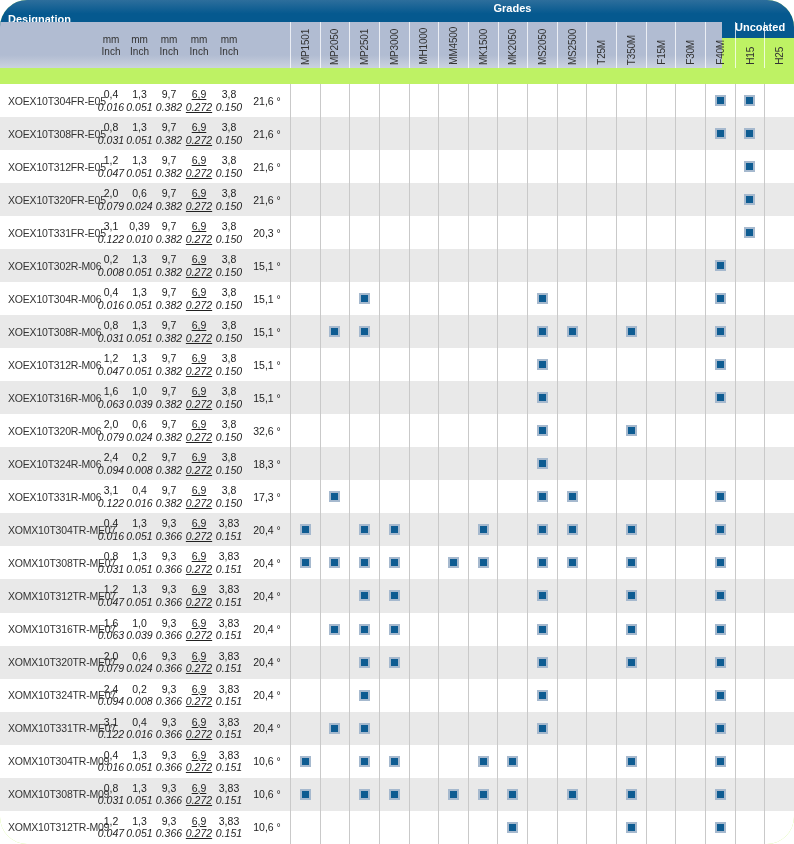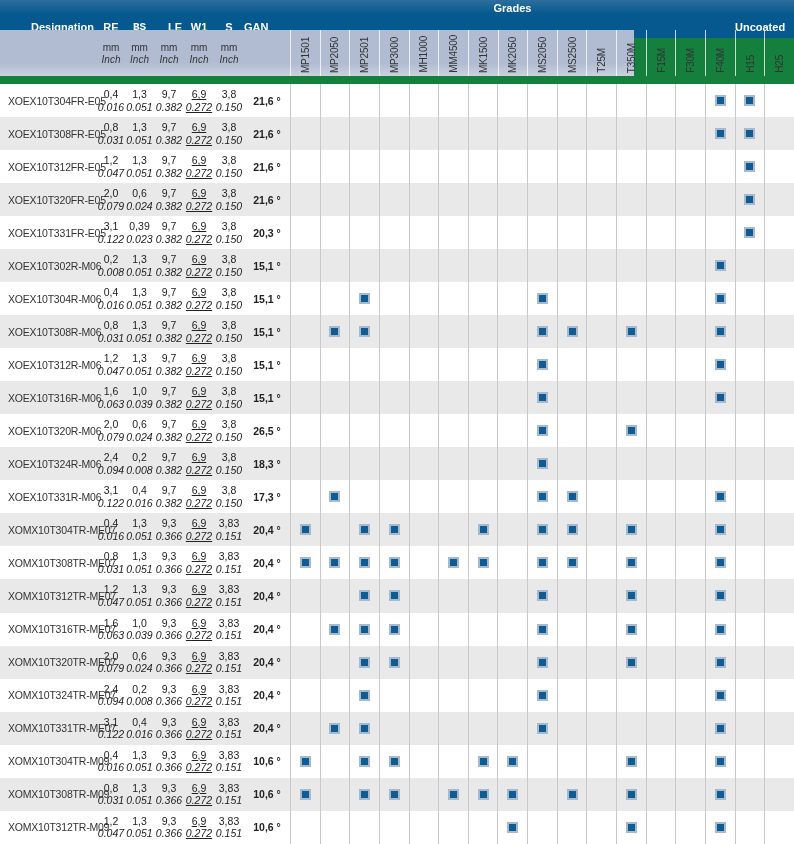--- a/index.html
+++ b/index.html
@@ -1,38 +1,38 @@
 <!DOCTYPE html>
 <html><head>
 <meta charset="utf-8">
 <style>
   html,body{margin:0;padding:0;background:#fff;}
   body{width:794px;height:844px;overflow:hidden;font-family:"Liberation Sans",sans-serif;}
-  .page{position:relative;width:794px;height:844px;overflow:hidden;background:#15803d;}
+  .page{position:relative;width:794px;height:844px;overflow:hidden;background:#bef264;border-radius:27px;}
 
   
   .thead{position:absolute;top:0;left:0;width:794px;height:38px;
          background:linear-gradient(to bottom,#2d6e9c 0,#05598f 36%,#05598f 100%);}
   .hlabel{position:absolute;color:#fff;font-weight:bold;font-size:11px;line-height:12px;white-space:nowrap;}
-  .hl-designation{left:8px;bottom:5px;margin-left:23px;}
+  .hl-designation{left:8px;bottom:13px;}
   .hl-re{left:97px;width:28px;bottom:5px;text-align:center;text-decoration:underline;}
   .hl-bs{left:125px;width:29px;bottom:5px;text-align:center;font-family:Liberation Mono, monospace;}
   .hl-le{left:160px;width:30px;bottom:5px;text-align:center;}
   .hl-w1{left:184px;width:30px;bottom:5px;text-align:center;}
   .hl-s{left:214px;width:30px;bottom:5px;text-align:center;}
   .hl-gan{left:244px;width:46px;bottom:5px;text-align:left;}
   .hl-grades{left:290px;width:445px;top:2px;text-align:center;}
   .hl-coated{left:290px;width:445px;top:17px;text-align:center;}
   .hl-uncoated{left:735px;width:59px;bottom:5px;text-align:left;}
 
   
-  .subhead{position:absolute;top:30px;left:0;width:634px;height:46px;
+  .subhead{position:absolute;top:22px;left:0;width:722px;height:46px;
            background:linear-gradient(to bottom,#b1bcd2 0,#b1bcd2 72%,#cbd2df 100%);}
   .unit{position:absolute;bottom:10px;text-align:center;font-size:10px;line-height:12px;color:#333;}
-  .unit .inch{font-style:italic;}
+  .unit .inch{}
   .u-re{left:97px;width:28px;}
   .u-bs{left:125px;width:29px;}
   .u-le{left:154px;width:30px;}
   .u-w1{left:184px;width:30px;}
   .u-s{left:214px;width:30px;}
   .grade-head{position:absolute;top:0;bottom:0;box-sizing:border-box;
               border-left:1px solid rgba(255,255,255,.75);
               display:flex;align-items:flex-end;justify-content:center;padding-bottom:3px;}
   .grade-head span{writing-mode:vertical-rl;transform:rotate(180deg);
                    font-size:10px;color:#333;letter-spacing:-0.2px;white-space:nowrap;}
@@ -42,21 +42,21 @@
   .trow{display:flex;height:33.04px;background:#fff;}
   .trow.alt{background:#e9e9e9;}
   .cell{box-sizing:border-box;}
   .des{width:97px;padding-left:8px;display:flex;align-items:center;
        font-size:10.5px;letter-spacing:-0.2px;color:#333;white-space:nowrap;overflow:visible;}
   .dim{display:flex;flex-direction:column;justify-content:center;align-items:center;
        font-size:10.5px;line-height:12.5px;color:#222;}
   .dim .inv{font-style:italic;}
   .c-re{width:28px;}.c-bs{width:29px;}.c-le{width:30px;}.c-w1{width:30px;text-decoration:underline;}.c-s{width:30px;}
   .c-gan{width:46px;display:flex;align-items:center;justify-content:center;
-         font-size:10.5px;color:#222;white-space:nowrap;font-weight:bold;}
+         font-size:10.5px;color:#222;white-space:nowrap;}
   .gcell{width:29.647px;box-sizing:border-box;border-left:1px solid #c9c9c9;
          display:flex;align-items:center;justify-content:center;}
   .marker{width:7px;height:7px;background:#0e5c92;border:2px solid #a6b9ce;}
 </style>
 </head>
 <body>
 
 <div class="page">
 
   <div class="thead">
@@ -325,21 +325,21 @@
         <div class="gcell"></div>
       </div>
       <div class="trow">
         <div class="cell des">XOEX10T331FR-E05</div>
         <div class="cell dim c-re">
           <span class="mmv">3,1</span>
           <span class="inv">0.122</span>
         </div>
         <div class="cell dim c-bs">
           <span class="mmv">0,39</span>
-          <span class="inv">0.023</span>
+          <span class="inv">0.010</span>
         </div>
         <div class="cell dim c-le">
           <span class="mmv">9,7</span>
           <span class="inv">0.382</span>
         </div>
         <div class="cell dim c-w1">
           <span class="mmv">6,9</span>
           <span class="inv">0.272</span>
         </div>
         <div class="cell dim c-s">
@@ -615,21 +615,21 @@
           <span class="inv">0.382</span>
         </div>
         <div class="cell dim c-w1">
           <span class="mmv">6,9</span>
           <span class="inv">0.272</span>
         </div>
         <div class="cell dim c-s">
           <span class="mmv">3,8</span>
           <span class="inv">0.150</span>
         </div>
-        <div class="cell c-gan">26,5 °</div>
+        <div class="cell c-gan">32,6 °</div>
         <div class="gcell"></div>
         <div class="gcell"></div>
         <div class="gcell"></div>
         <div class="gcell"></div>
         <div class="gcell"></div>
         <div class="gcell"></div>
         <div class="gcell"></div>
         <div class="gcell"></div>
         <div class="gcell">
           <span class="marker"></span>

